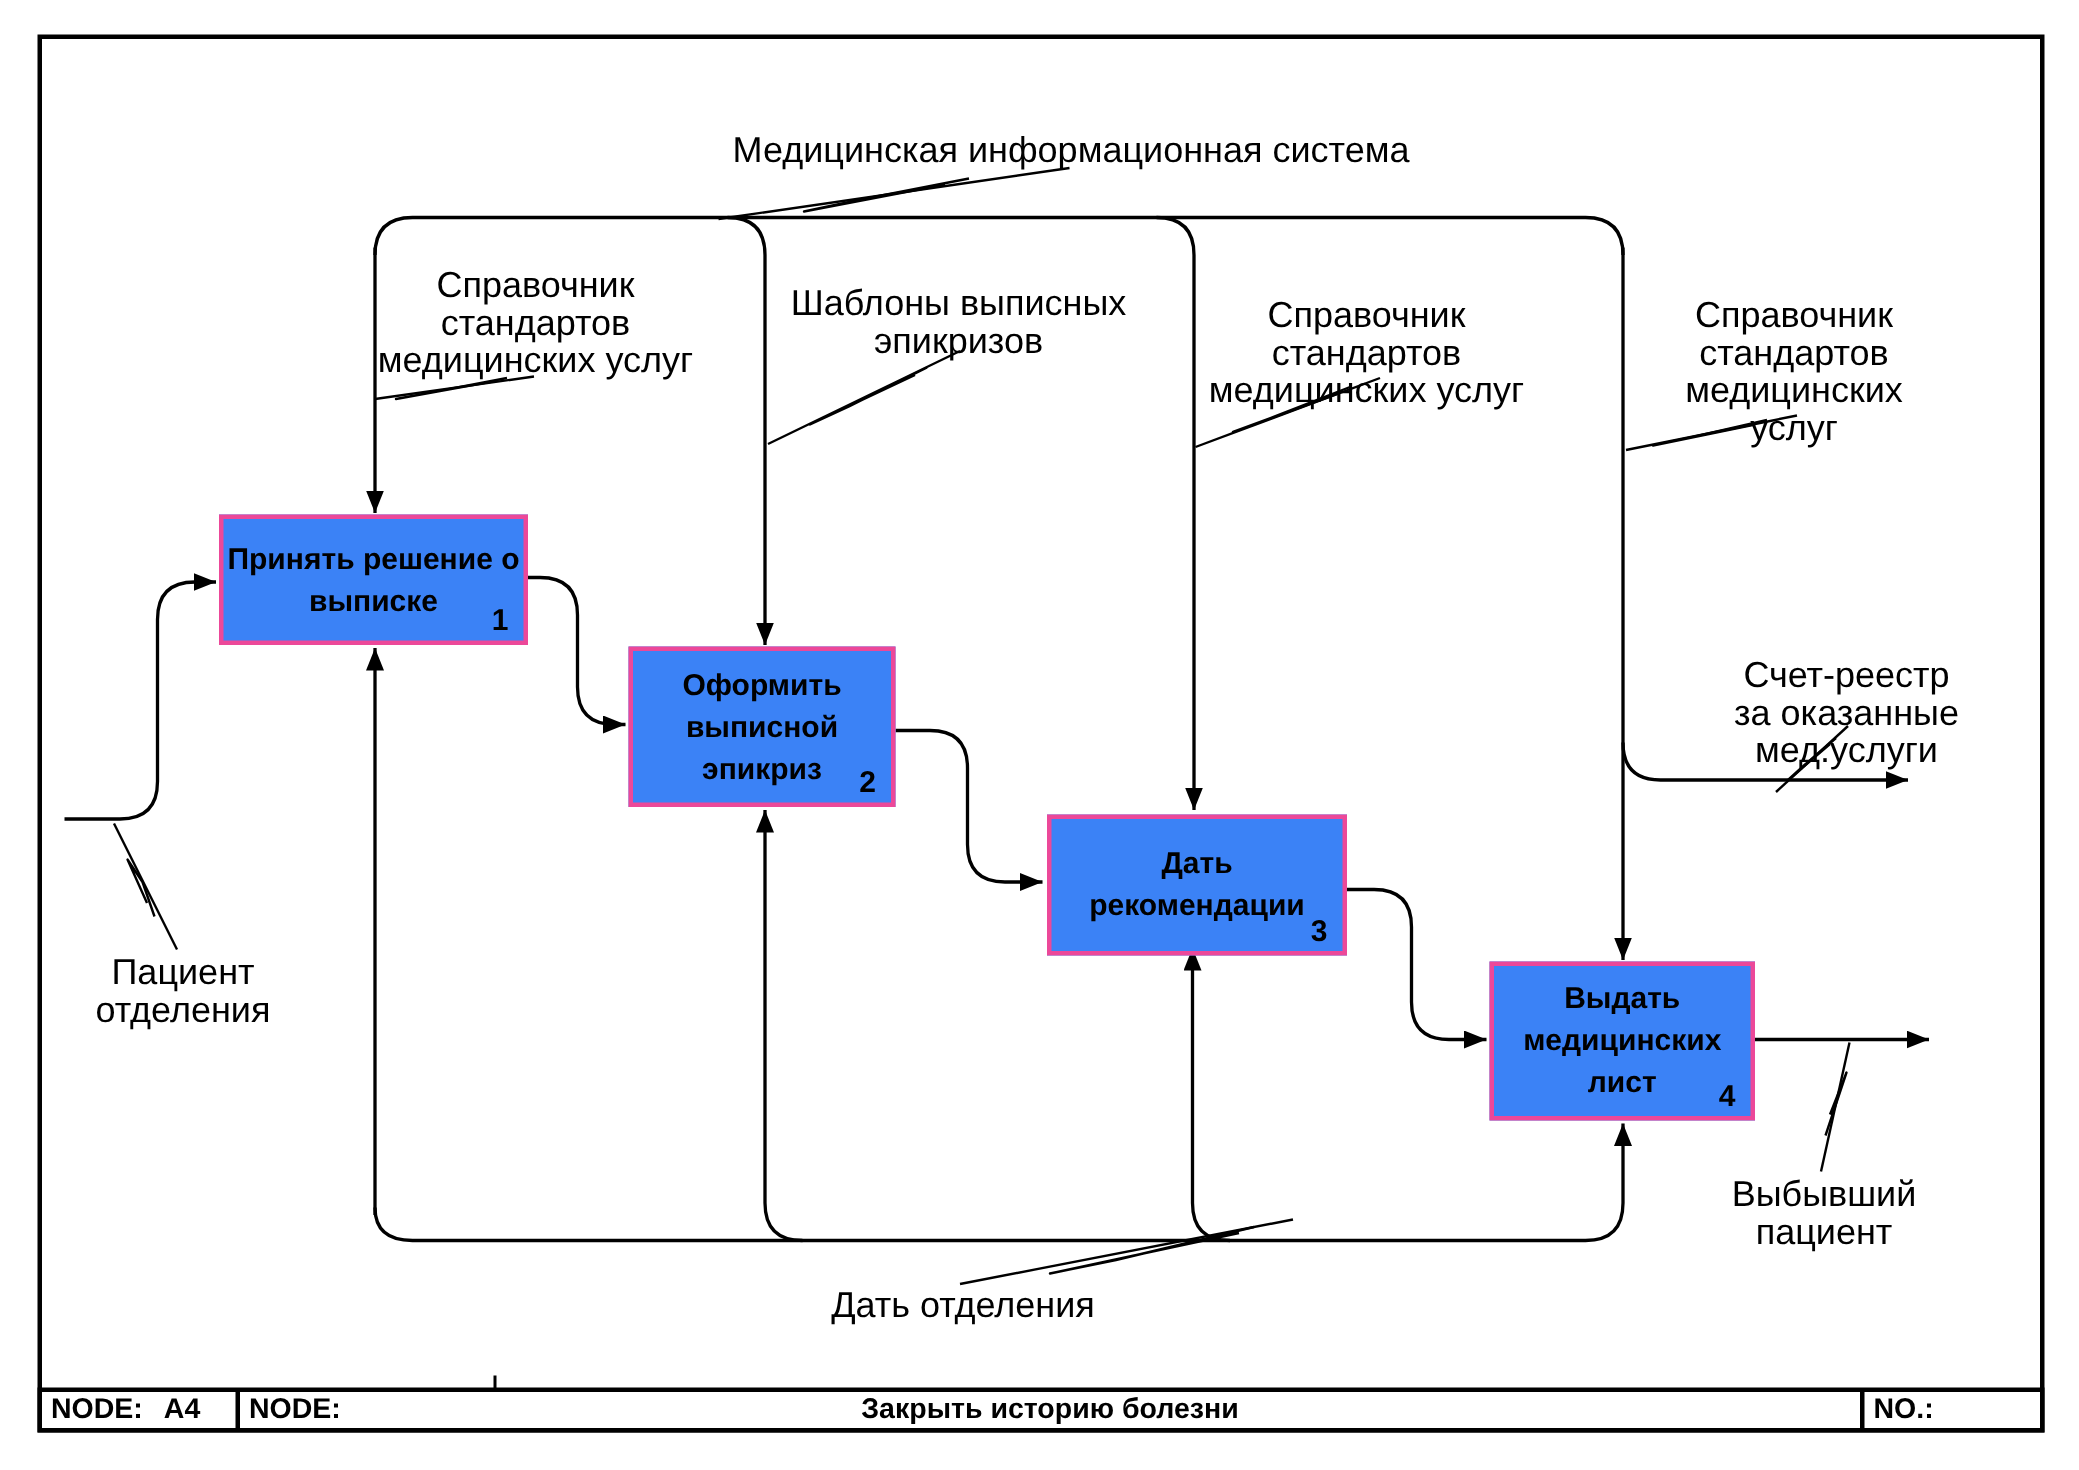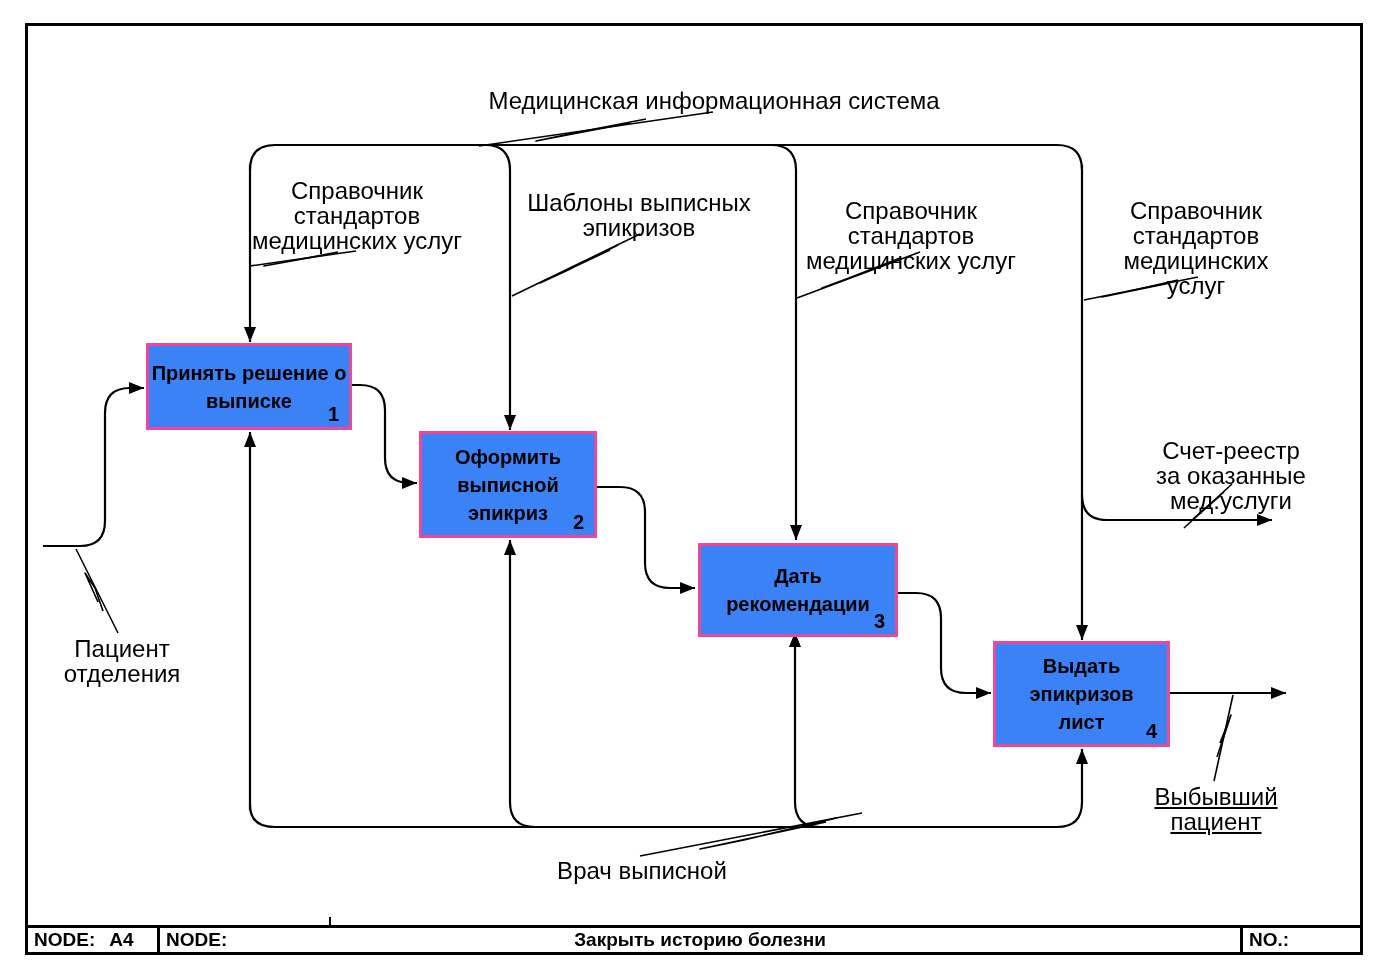--- a/index.html
+++ b/index.html
@@ -136,21 +136,21 @@
 эпикриз</span>
     <span class="num">2</span>
   </div>
   <div class="activity" style="left:698px;top:543px;width:200px;height:94px;">
     <span>Дать
 рекомендации</span>
     <span class="num">3</span>
   </div>
   <div class="activity" style="left:993px;top:641px;width:177px;height:106px;">
     <span>Выдать
-эпикризов
+медицинских
 лист</span>
     <span class="num">4</span>
   </div>
 
   <div class="lbl" style="left:714px;top:88px;">Медицинская информационная система</div>
   <div class="lbl" style="left:357px;top:178px;">Справочник
 стандартов
 медицинских услуг</div>
   <div class="lbl" style="left:639px;top:190px;">Шаблоны выписных
 эпикризов</div>
@@ -158,22 +158,22 @@
 стандартов
 медицинских услуг</div>
   <div class="lbl" style="left:1196px;top:198px;">Справочник
 стандартов
 медицинских услуг</div>
   <div class="lbl" style="left:1231px;top:410px;margin-top:28px;">Счет-реестр
 за оказанные
 мед.услуги</div>
   <div class="lbl" style="left:122px;top:636px;">Пациент
 отделения</div>
-  <div class="lbl" style="left:642px;top:858px;">Врач выписной</div>
-  <div class="lbl" style="left:1216px;top:784px;text-decoration:underline;">Выбывший
+  <div class="lbl" style="left:642px;top:858px;">Дать отделения</div>
+  <div class="lbl" style="left:1216px;top:784px;">Выбывший
 пациент</div>
 
   <div id="tick"></div>
   <div id="footer">
     <div class="cell" id="cell-node">
       <span>NODE:</span>
       <span class="val">A4</span>
     </div>
     <div class="cell" id="cell-title">
       <span>NODE:</span>

